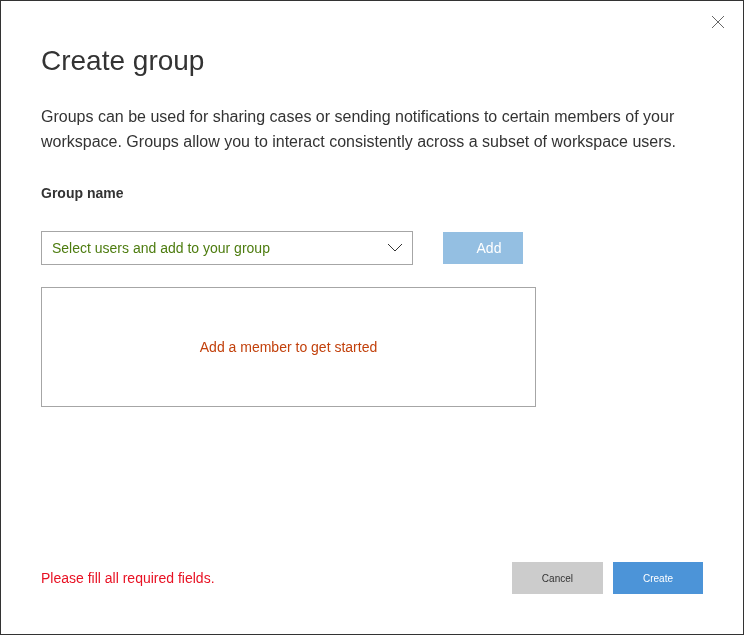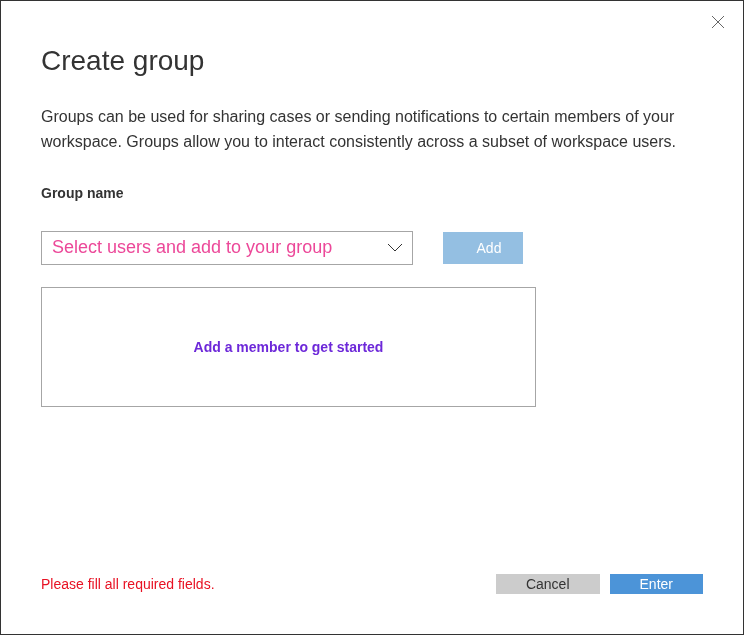--- a/index.html
+++ b/index.html
@@ -83,22 +83,22 @@
     .select-wrapper {
       position: relative;
       width: 372px;
       height: 34px;
     }
     .select-display {
       width: 100%;
       height: 100%;
       border: 1px solid #a6a6a6;
       padding: 0 40px 0 10px;
-      font-size: 18px;
-      color: #ec4899;
+      font-size: 14px;
+      color: #4d7c0f;
       display: flex;
       align-items: center;
       cursor: pointer;
       background: #fff;
     }
     .chevron {
       position: absolute;
       right: 10px;
       top: 50%;
       transform: translateY(-50%);
@@ -124,45 +124,44 @@
       width: 495px;
       height: 120px;
       border: 1px solid #a6a6a6;
       margin-top: 22px;
       display: flex;
       align-items: center;
       justify-content: center;
     }
     .members-box-text {
       font-size: 14px;
-      color: #6d28d9;
-      font-weight: bold;
+      color: #c2410c;
     }
     .footer {
       position: absolute;
       bottom: 40px;
       left: 40px;
       right: 40px;
       display: flex;
       align-items: center;
       justify-content: space-between;
     }
     .error-text {
       font-size: 14px;
       color: #e81123;
     }
     .footer-buttons {
       display: flex;
       gap: 10px;
     }
     .btn {
-      height: 20px;
+      height: 32px;
       padding: 0 30px;
       border: none;
-      font-size: 14px;
+      font-size: 10px;
       font-family: inherit;
       cursor: pointer;
       min-width: 80px;
     }
     .btn-cancel {
       background: #cccccc;
       color: #333;
     }
     .btn-create {
       background: #4c94d8;
@@ -203,17 +202,17 @@
     </div>
     <div class="members-box">
       <span class="members-box-text">Add a member to get started</span>
     </div>
   </div>
 
   <div class="footer">
     <span class="error-text">Please fill all required fields.</span>
     <div class="footer-buttons">
       <button class="btn btn-cancel">Cancel</button>
-      <button class="btn btn-create">Enter</button>
+      <button class="btn btn-create">Create</button>
     </div>
   </div>
 
 </div>
 
 </body></html>

